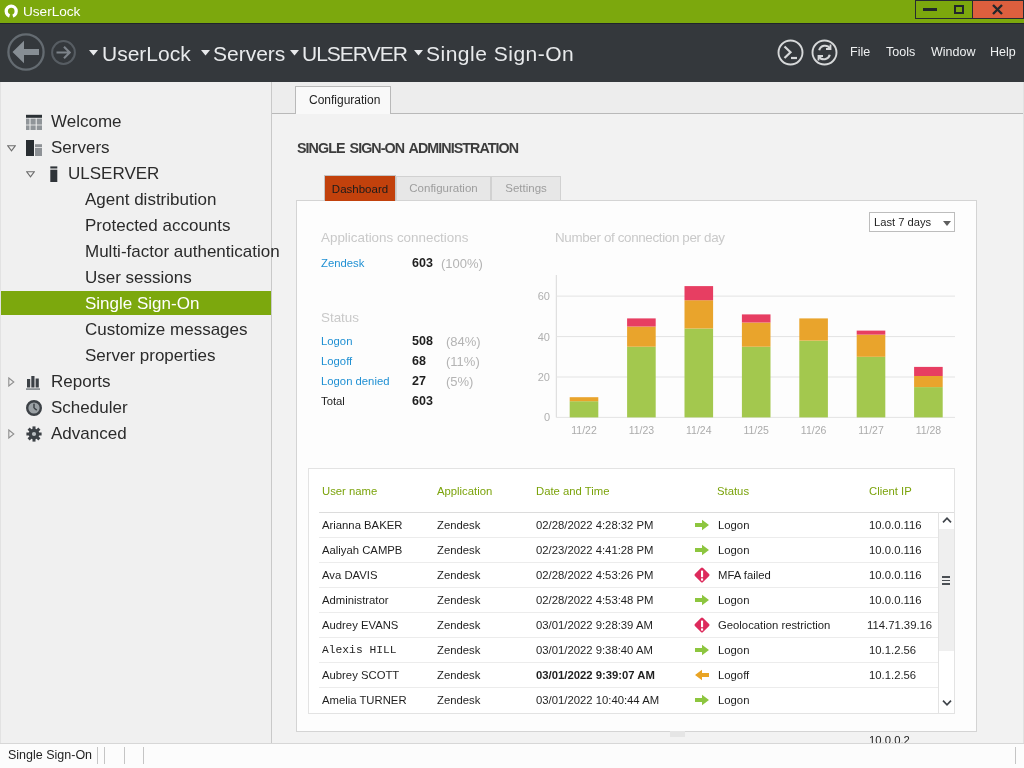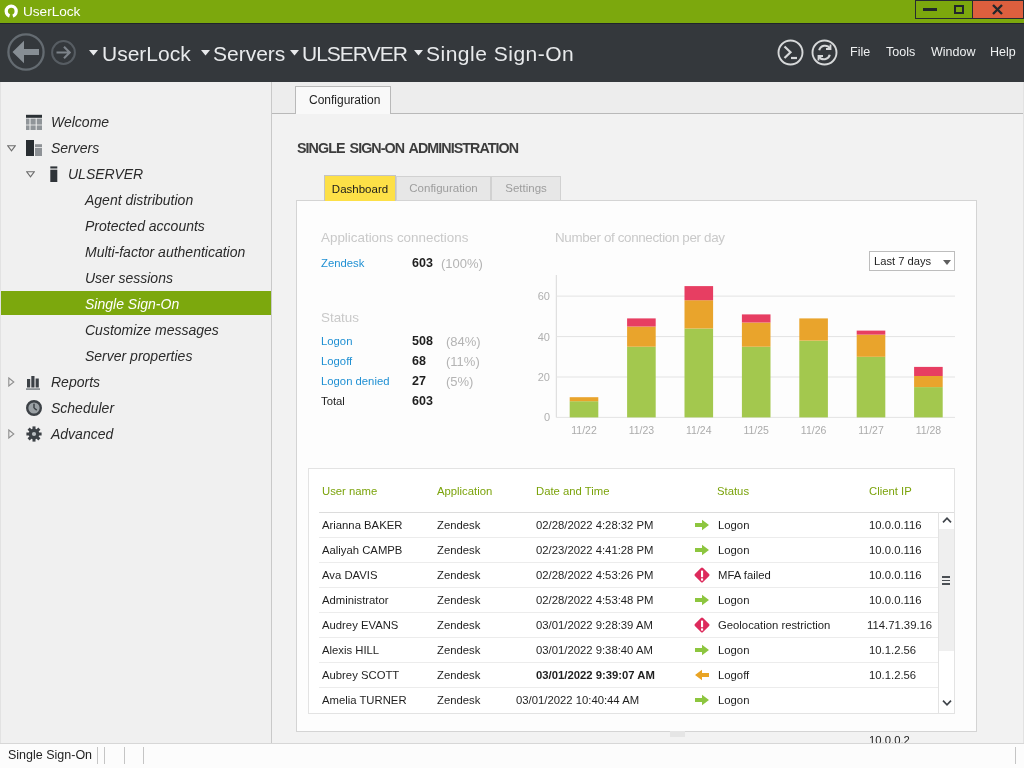--- a/index.html
+++ b/index.html
@@ -5,31 +5,31 @@
 * { margin:0; padding:0; box-sizing:border-box; }
 html,body { width:1024px; height:768px; overflow:hidden; }
 body { font-family:"Liberation Sans", sans-serif; position:relative; background:#f2f2f2; }
 .abs { position:absolute; }
 
 #titlebar { position:absolute; left:0; top:0; width:1024px; height:23px; background:#7ca80d; }
 #titlesep { position:absolute; left:0; top:23px; width:1024px; height:1px; background:#20252a; }
 #navbar { position:absolute; left:0; top:24px; width:1024px; height:58px; background:#34383c; }
 
 #sidebar { position:absolute; left:0; top:82px; width:272px; height:662px; background:#f0f0f0; border-right:1px solid #c9c9c9; }
-.trow { position:absolute; height:16px; line-height:16px; font-size:14px; color:#2b2b2b; white-space:nowrap;font-style:italic; }
+.trow { position:absolute; height:16px; line-height:16px; font-size:17px; color:#2b2b2b; white-space:nowrap; }
 .bc { top:17.5px; font-size:21px; line-height:24px; color:#e8eaec; white-space:nowrap; }
 .mn { top:21px; font-size:12.5px; color:#eff1f2; }
 #tabstrip { position:absolute; left:272px; top:82px; width:752px; height:32px; background:#ededed; border-bottom:1px solid #b9b9b9; }
 #toptab { position:absolute; left:295px; top:86px; width:96px; height:28px; background:#f9f9f9; border:1px solid #b9b9b9; border-bottom:none; font-size:12px; color:#1e1e1e; line-height:26px; padding-left:13px; }
 #ssoheader { position:absolute; left:297px; top:140px; font-size:14.3px; font-weight:bold; color:#3d3d3d; letter-spacing:-0.95px; word-spacing:2px; }
 
 .dtab { position:absolute; top:175px; height:25px; line-height:25px; text-align:center; font-size:11.5px; }
 .dtab.inactive { background:#e7e7e7; border:1px solid #d1d1d1; border-bottom:none; color:#9d9d9d; top:176px; height:24px; line-height:23px; }
 #panel { position:absolute; left:296px; top:200px; width:681px; height:532px; background:#fdfdfd; border:1px solid #d4d4d4; }
-#tab-dash { left:324px; width:72px; background:#fde047; border:1px solid #c4c4c4; border-bottom:none; color:#1b1b1b; z-index:5; height:26px; line-height:26px; }
+#tab-dash { left:324px; width:72px; background:#c2410c; border:1px solid #c4c4c4; border-bottom:none; color:#1b1b1b; z-index:5; height:26px; line-height:26px; }
 
 .glabel { position:absolute; font-size:13.4px; line-height:16px; color:#c9c9c9; }
 .blink { position:absolute; font-size:11.3px; line-height:16px; color:#2090d3; }
 .bnum { position:absolute; font-size:12.5px; line-height:16px; font-weight:bold; color:#1f1f1f; }
 .pct { position:absolute; font-size:13px; line-height:13px; color:#b4b4b4; }
 .dk { color:#1f1f1f; }
 
 .th { position:absolute; font-size:11.3px; line-height:16px; color:#7ba30b; white-space:nowrap; }
 .td { position:absolute; font-size:11.3px; color:#1f1f1f; white-space:nowrap; height:16px; line-height:16px; }
 .rline { position:absolute; left:319px; width:619px; height:1px; background:#ececec; }
@@ -188,21 +188,21 @@
 <div class="pct" style="left:446px; top:335px;">(84%)</div>
 <div class="blink" style="left:321px; top:353px;">Logoff</div>
 <div class="bnum" style="left:412px; top:353px;">68</div>
 <div class="pct" style="left:446px; top:355px;">(11%)</div>
 <div class="blink" style="left:321px; top:373px;">Logon denied</div>
 <div class="bnum" style="left:412px; top:373px;">27</div>
 <div class="pct" style="left:446px; top:375px;">(5%)</div>
 <div class="blink dk" style="left:321px; top:393px;">Total</div>
 <div class="bnum" style="left:412px; top:393px;">603</div>
 <div class="glabel" style="left:555px; top:230px; letter-spacing:-0.35px;">Number of connection per day</div>
-<div class="abs" style="left:869px; top:212px; width:86px; height:20px; background:#fff; border:1px solid #bdbdbd;margin-top:39px;">
+<div class="abs" style="left:869px; top:212px; width:86px; height:20px; background:#fff; border:1px solid #bdbdbd;">
   <div class="abs" style="left:4px; top:2px; font-size:11.2px; line-height:15px; color:#1f1f1f;">Last 7 days</div>
   <svg class="abs" style="left:73px; top:7.5px;" width="8" height="5" viewBox="0 0 8 5">
       <path d="M0 0 L8 0 L4 5 Z" fill="#5f5f5f"></path>
     </svg>
 </div>
 <svg class="abs" style="left:532px; top:270px;" width="432" height="170" viewBox="0 0 432 170">
   <line x1="24.3" y1="5" x2="24.3" y2="147.4" stroke="#d9d9d9" stroke-width="1"></line>
   <line x1="24.3" y1="26.1" x2="423" y2="26.1" stroke="#e3e3e3" stroke-width="1"></line>
   <line x1="24.3" y1="66.6" x2="423" y2="66.6" stroke="#e3e3e3" stroke-width="1"></line>
   <line x1="24.3" y1="107" x2="423" y2="107" stroke="#e3e3e3" stroke-width="1"></line>
@@ -277,33 +277,33 @@
 <div class="td" style="left:322px; top:592px;">Administrator</div>
 <div class="td" style="left:437px; top:592px;">Zendesk</div>
 <div class="td" style="left:536px; top:592px;">02/28/2022 4:53:48 PM</div>
 <div class="td" style="left:718px; top:592px;">Logon</div>
 <div class="td" style="left:869px; top:592px;">10.0.0.116</div>
 <div class="td" style="left:322px; top:617px;">Audrey EVANS</div>
 <div class="td" style="left:437px; top:617px;">Zendesk</div>
 <div class="td" style="left:536px; top:617px;">03/01/2022 9:28:39 AM</div>
 <div class="td" style="left:718px; top:617px;">Geolocation restriction</div>
 <div class="td" style="left:867px; top:617px;">114.71.39.16</div>
-<div class="td" style="left:322px; top:642px;">Alexis HILL</div>
+<div class="td" style="left:322px; top:642px;font-family:Liberation Mono, monospace;">Alexis HILL</div>
 <div class="td" style="left:437px; top:642px;">Zendesk</div>
 <div class="td" style="left:536px; top:642px;">03/01/2022 9:38:40 AM</div>
 <div class="td" style="left:718px; top:642px;">Logon</div>
 <div class="td" style="left:869px; top:642px;">10.1.2.56</div>
 <div class="td" style="left:322px; top:667px;">Aubrey SCOTT</div>
 <div class="td" style="left:437px; top:667px;">Zendesk</div>
 <div class="td" style="left:536px; top:667px;font-weight:bold;">03/01/2022 9:39:07 AM</div>
 <div class="td" style="left:718px; top:667px;">Logoff</div>
 <div class="td" style="left:869px; top:667px;">10.1.2.56</div>
 <div class="td" style="left:322px; top:692px;">Amelia TURNER</div>
 <div class="td" style="left:437px; top:692px;">Zendesk</div>
-<div class="td" style="left:516px; top:692px;">03/01/2022 10:40:44 AM</div>
+<div class="td" style="left:536px; top:692px;">03/01/2022 10:40:44 AM</div>
 <div class="td" style="left:718px; top:692px;">Logon</div>
 <div class="td" style="left:869px; top:692px;margin-top:40px;">10.0.0.2</div>
 
 <svg class="abs arrR" style="top:519px;" width="14" height="12" viewBox="0 0 14 12">
     <path d="M0 3.9 L7 3.9 L7 0.7 L14 6 L7 11.3 L7 8.1 L0 8.1 Z" fill="#8dc63f"></path>
   </svg>
 <svg class="abs arrR" style="top:544px;" width="14" height="12" viewBox="0 0 14 12">
     <path d="M0 3.9 L7 3.9 L7 0.7 L14 6 L7 11.3 L7 8.1 L0 8.1 Z" fill="#8dc63f"></path>
   </svg>
 <svg class="abs" style="left:693px; top:566px;" width="18" height="18" viewBox="0 0 18 18">

